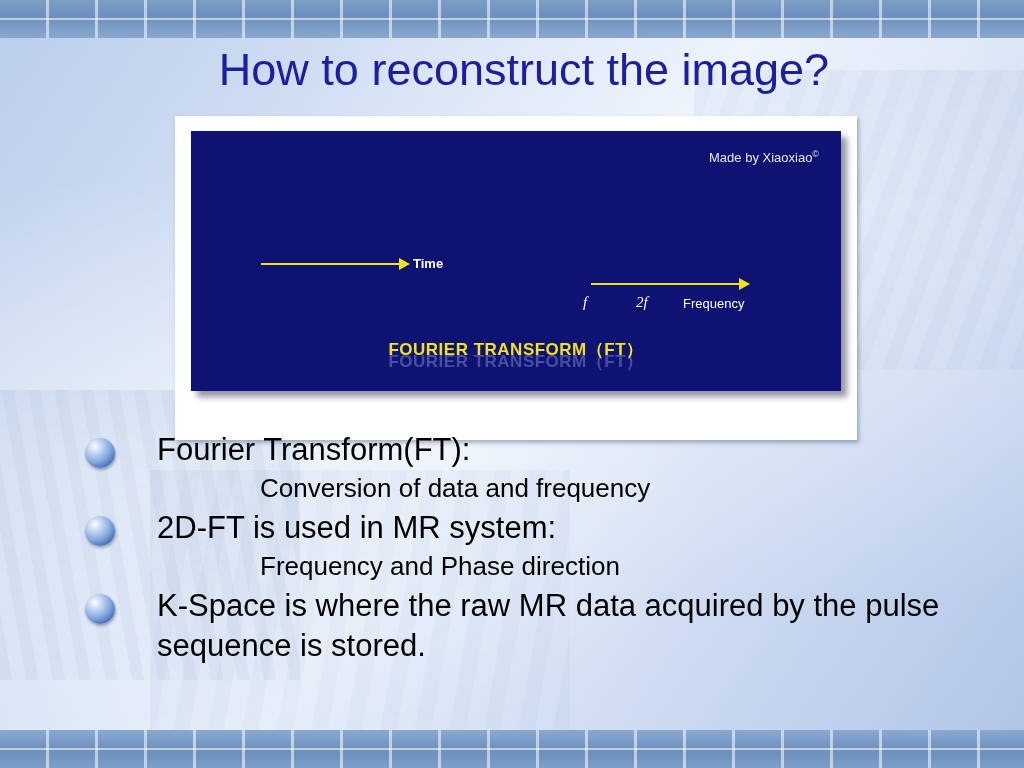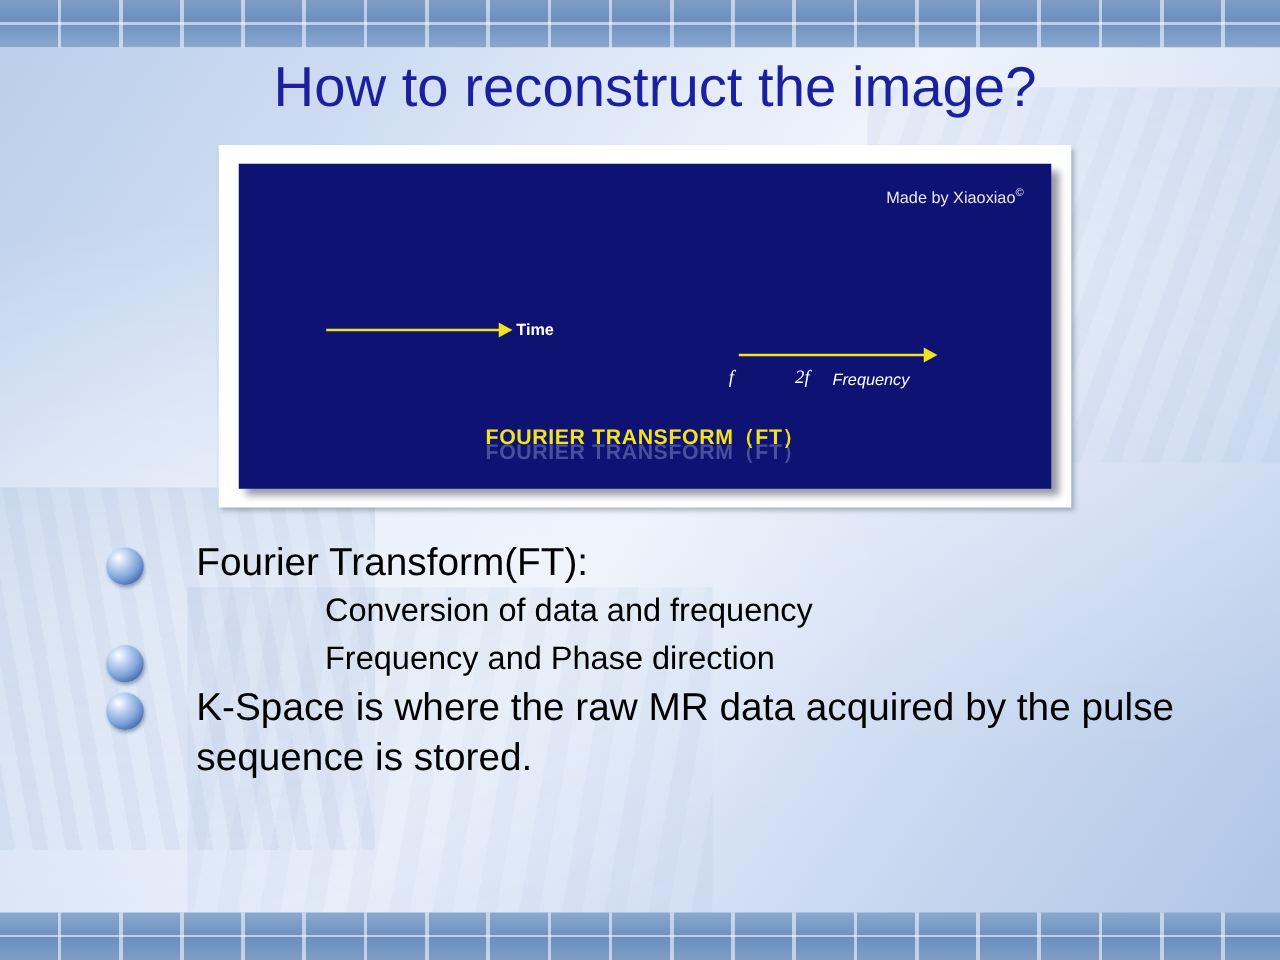--- a/index.html
+++ b/index.html
@@ -85,21 +85,21 @@
     white-space: nowrap;
     margin-left: 12px;
   }
 
   
   .figure-frame {
     position: absolute;
     left: 175px;
     top: 116px;
     width: 682px;
-    height: 290px;
+    height: 324px;
     background: #ffffff;
     box-shadow: 2px 3px 4px rgba(40,60,90,0.35);
   }
   .figure-inner {
     position: absolute;
     left: 16px;
     top: 15px;
     width: 650px;
     height: 260px;
     background: #0e1272;
@@ -241,38 +241,39 @@
         <div class="arrow-line" style="width:140px;"></div>
         <div class="arrow-head" style="left:138px;"></div>
         <div class="axis-label" style="left:152px; top:0px;font-weight:bold;">Time</div>
       </div>
 
       <div class="axis-freq">
         <div class="arrow-line" style="width:150px;"></div>
         <div class="arrow-head" style="left:148px;"></div>
         <div class="tick-label" style="left:-8px; top:18px;">f</div>
         <div class="tick-label" style="left:45px; top:18px;">2f</div>
-        <div class="axis-label" style="left:75px; top:20px;font-style:italic;">Frequency</div>
+        <div class="axis-label" style="left:92px; top:20px;">Frequency</div>
       </div>
 
       <div class="ft-caption-ghost">FOURIER TRANSFORM（FT）</div>
       <div class="ft-caption">FOURIER TRANSFORM（FT）</div>
     </div>
   </div>
 
   <div class="bullets">
 
     <div class="bullet-row">
       <div class="bullet-dot"></div>
       <div class="bullet-main">Fourier Transform(FT):</div>
       <div class="bullet-sub">Conversion of data and frequency</div>
     </div>
 
     <div class="bullet-row">
       <div class="bullet-dot"></div>
+      <div class="bullet-main">2D-FT is used in MR system:</div>
       <div class="bullet-sub">Frequency and Phase direction</div>
     </div>
 
     <div class="bullet-row">
       <div class="bullet-dot"></div>
       <div class="bullet-main">K-Space is where the raw MR data acquired by the pulse sequence is stored.</div>
     </div>
 
   </div>
 

